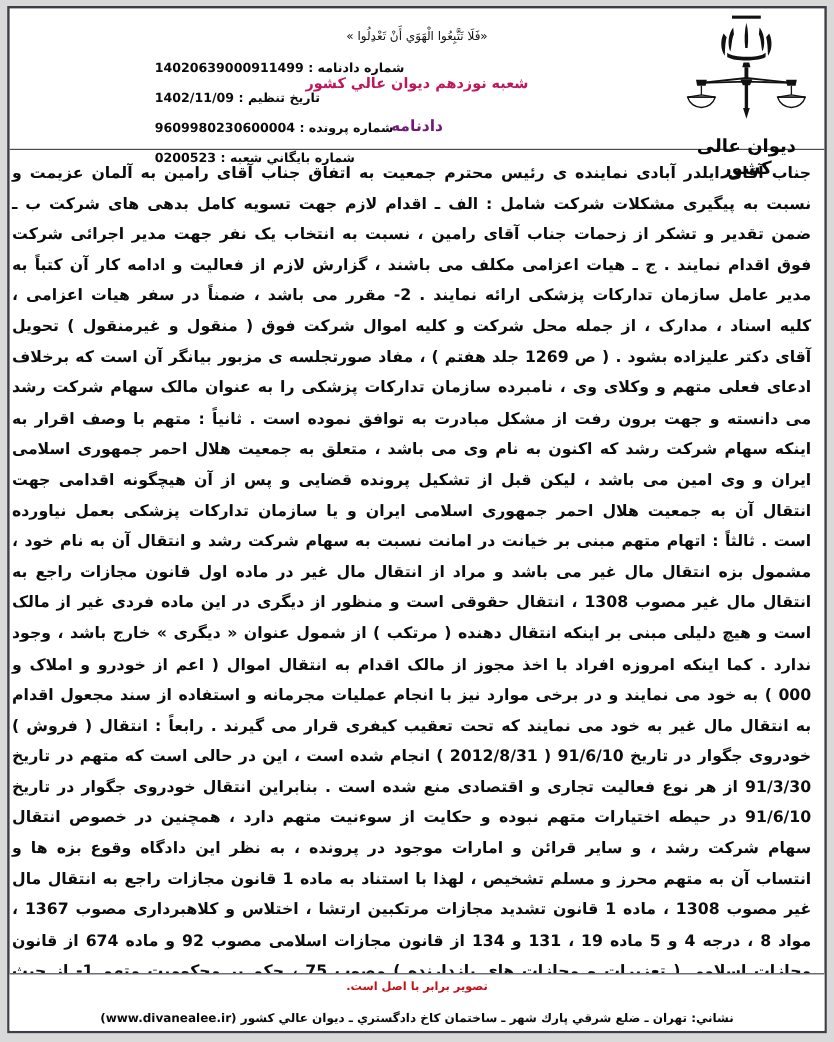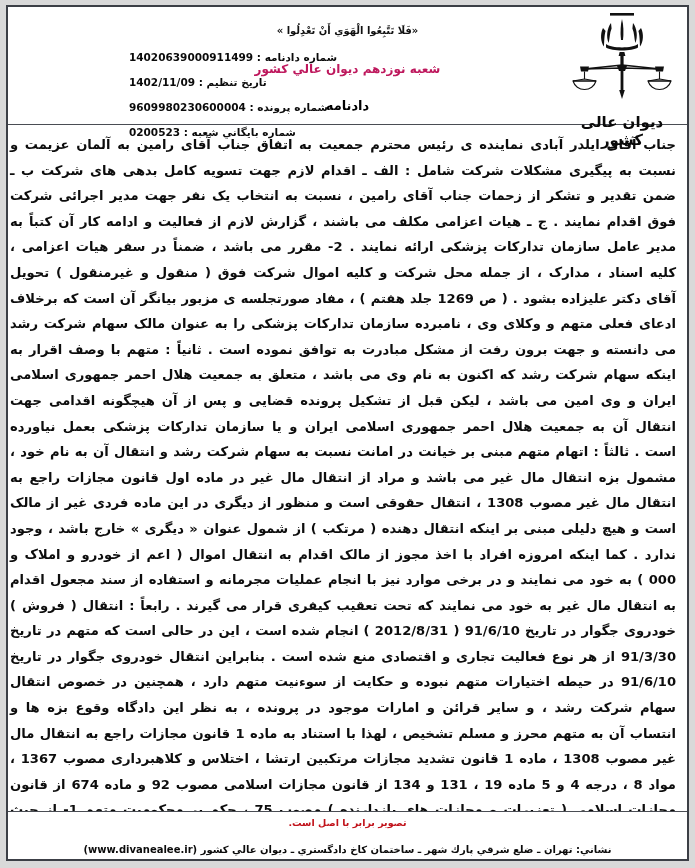--- a/index.html
+++ b/index.html
@@ -67,35 +67,35 @@
     position: absolute;
     top: 18px;
     left: 0;
     right: 0;
     text-align: center;
     pointer-events: none;
   }
   .verse {
     font-size: 10px;
     color: #101010;
-    font-weight: bold;
+    font-weight: normal;
     margin-bottom: 26px;
     direction: rtl;
   }
   .branch-title {
     font-size: 12px;
     font-weight: bold;
     color: #be185d;
     margin-bottom: 22px;
     direction: rtl;
   }
   .doc-type {
     font-size: 13px;
     font-weight: bold;
-    color: #000000;
+    color: #701a75;
     direction: rtl;
   }
 
   .emblem {
     position: absolute;
     top: 4px;
     right: 10px;
     width: 110px;
     height: 112px;
     text-align: center;

